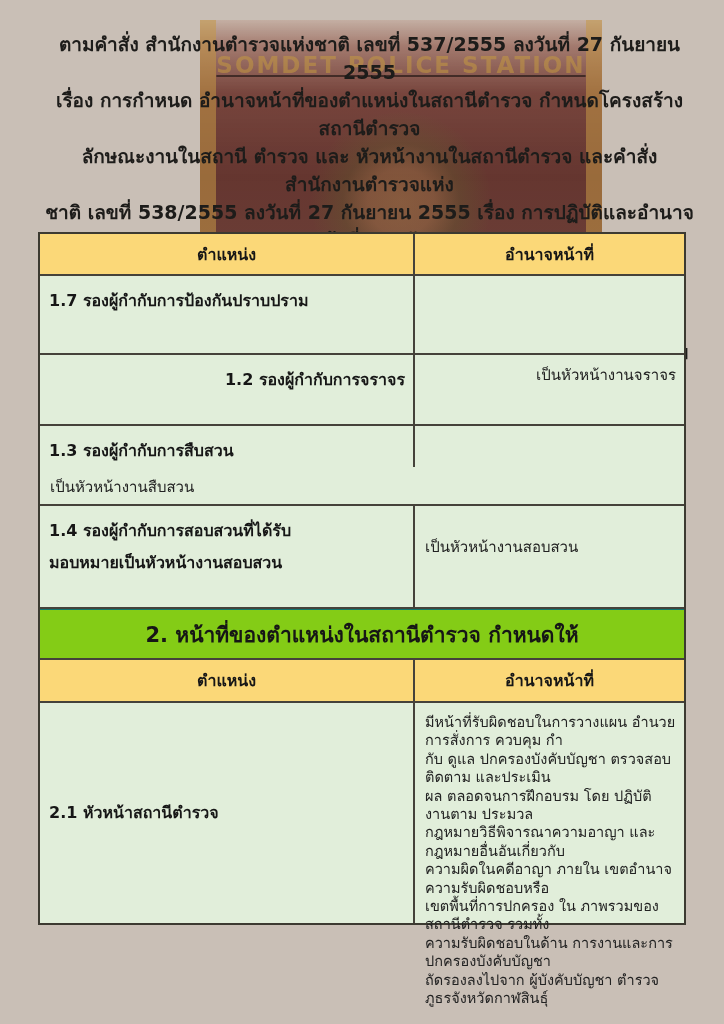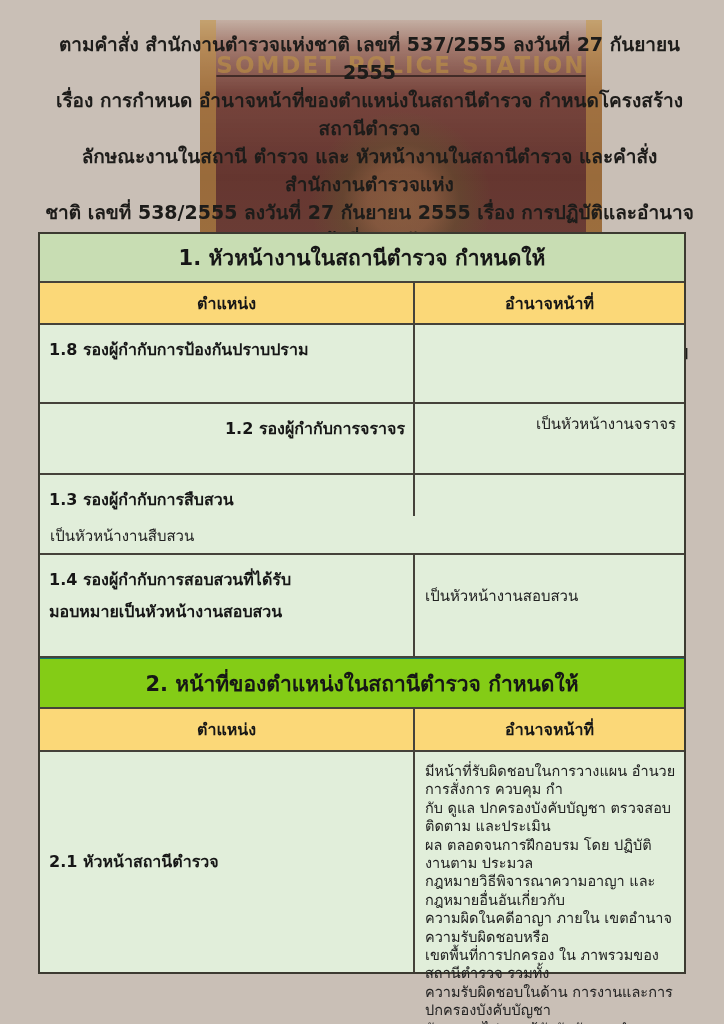--- a/index.html
+++ b/index.html
@@ -130,29 +130,28 @@
     <div class="intro-line">เรื่อง การกำหนด อำนาจหน้าที่ของตำแหน่งในสถานีตำรวจ กำหนดโครงสร้างสถานีตำรวจ</div>
     <div class="intro-line">ลักษณะงานในสถานี ตำรวจ และ หัวหน้างานในสถานีตำรวจ และคำสั่ง สำนักงานตำรวจแห่ง</div>
     <div class="intro-line">ชาติ เลขที่ 538/2555 ลงวันที่ 27 กันยายน 2555 เรื่อง การปฏิบัติและอำนาจหน้าที่ความรับ</div>
     <div class="intro-line">ผิดชอบของพนักงานสอบสวนและผู้ปฏิบัติงาน สอบสวน นั้น</div>
     <div class="intro-line">สถานีตำรวจภูธรสมเด็จ เป็นสถานีตำรวจที่มีหัวหน้าสถานีตำรวจเป็นระดับตำแหน่ง ผู้กำกับ</div>
     <div class="intro-line">การ ตามโครงสร้างรูปแบบที่ 1 จึงมีการกำหนดหัวหน้างานและลักษณะงานโดยสรุป ดังนี้</div>
   </div>
 
   <div class="doc-table">
 
-    <div class="t-title green">1. หัวหน้างานในสถานีตำรวจ กำหนดให้</div>
 
     <div class="t-cols h-cols1">
       <div class="cell left">ตำแหน่ง</div>
       <div class="cell right">อำนาจหน้าที่</div>
     </div>
 
     <div class="t-row r1">
-      <div class="cell left pos">1.8 รองผู้กำกับการป้องกันปราบปราม</div>
+      <div class="cell left pos">1.7 รองผู้กำกับการป้องกันปราบปราม</div>
     </div>
 
     <div class="t-row r2">
       <div class="cell left pos">1.2 รองผู้กำกับการจราจร</div>
       <div class="cell right duty">เป็นหัวหน้างานจราจร</div>
     </div>
 
     <div class="t-row r3">
       <div class="cell left pos">1.3 รองผู้กำกับการสืบสวน</div>
       <div class="cell right duty">เป็นหัวหน้างานสืบสวน</div>

